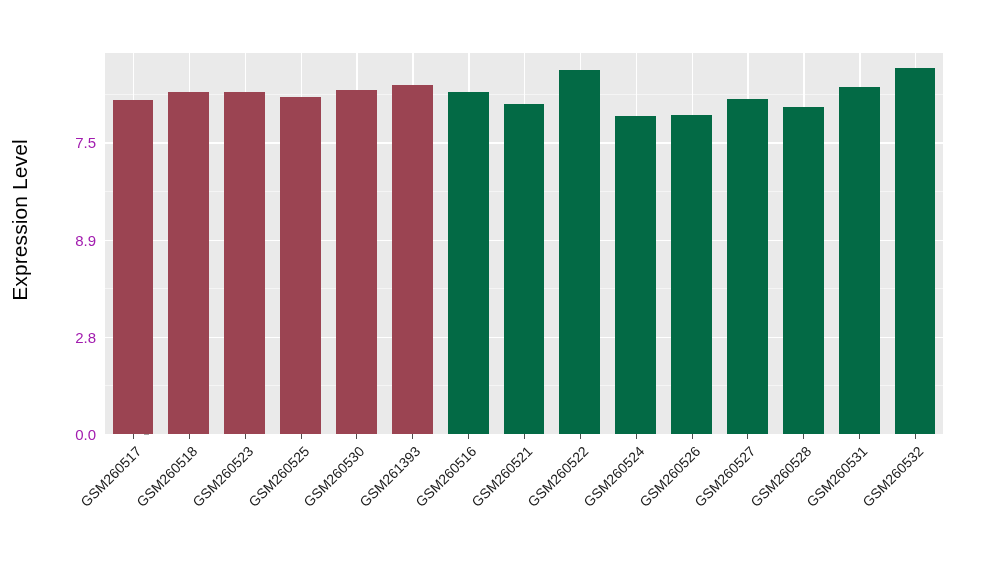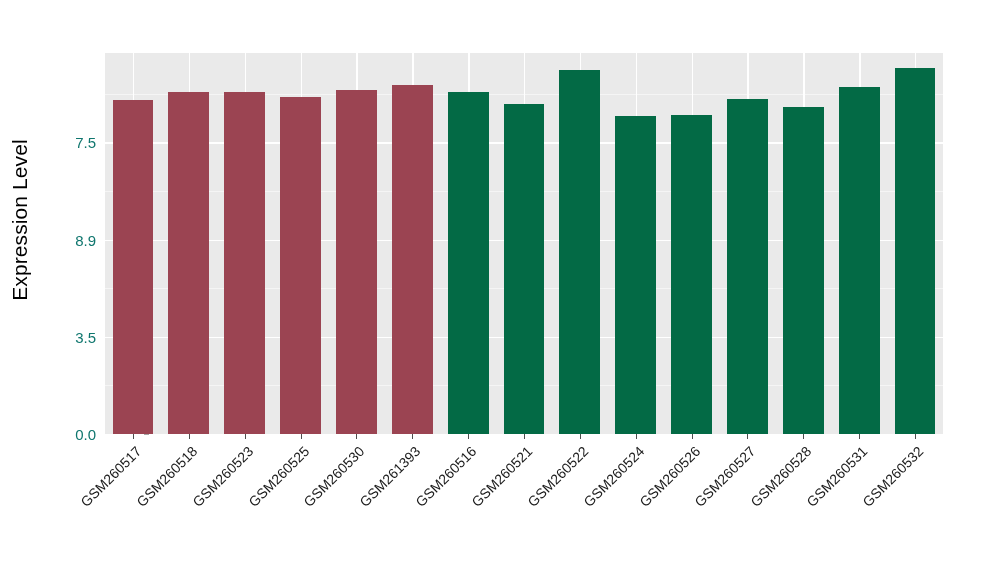--- a/index.html
+++ b/index.html
@@ -41,21 +41,21 @@
     white-space: nowrap;
   }
 
   
   .y-tick-label {
     position: absolute;
     right: 0;
     width: 44px;
     text-align: right;
     font-size: 15px;
-    color: #0f766e;
+    color: #a21caf;
     transform: translateY(-50%);
     white-space: nowrap;
   }
   #y-tick-labels {
     position: absolute;
     left: 46px;
     top: 0;
     width: 50px;
     height: 580px;
   }
@@ -145,21 +145,21 @@
 </head>
 <body>
 
 <div id="chart-root">
 
   <div id="y-axis-title">Expression Level</div>
 
   <div id="y-tick-labels">
       <div class="y-tick-label" style="top: 434px;">0.0</div>
       <div class="y-tick-mark" style="top: 434px;"></div>
-      <div class="y-tick-label" style="top: 336.806px;">3.5</div>
+      <div class="y-tick-label" style="top: 336.806px;">2.8</div>
       <div class="y-tick-mark" style="top: 336.806px;"></div>
       <div class="y-tick-label" style="top: 239.612px;">8.9</div>
       <div class="y-tick-mark" style="top: 239.612px;"></div>
       <div class="y-tick-label" style="top: 142.418px;">7.5</div>
       <div class="y-tick-mark" style="top: 142.418px;"></div>
     </div>
 
   <div id="panel">
     <div id="grid-layer">
         <div class="gridline-major" style="top: 283.806px;"></div>

